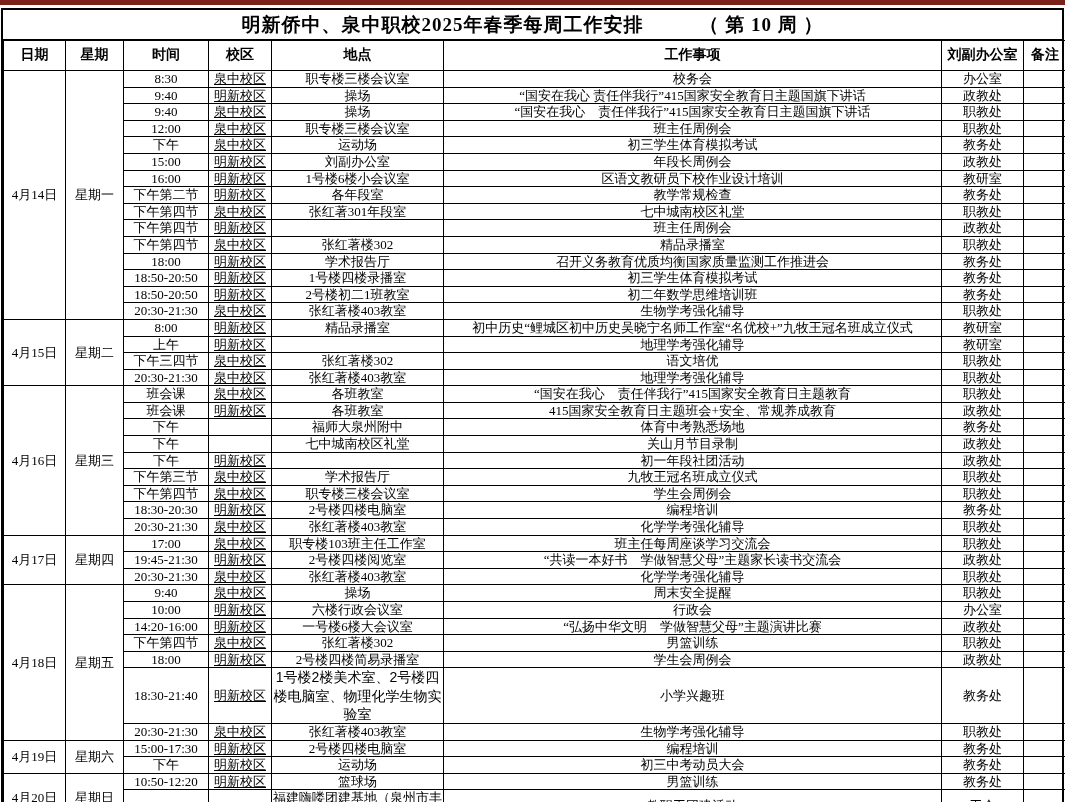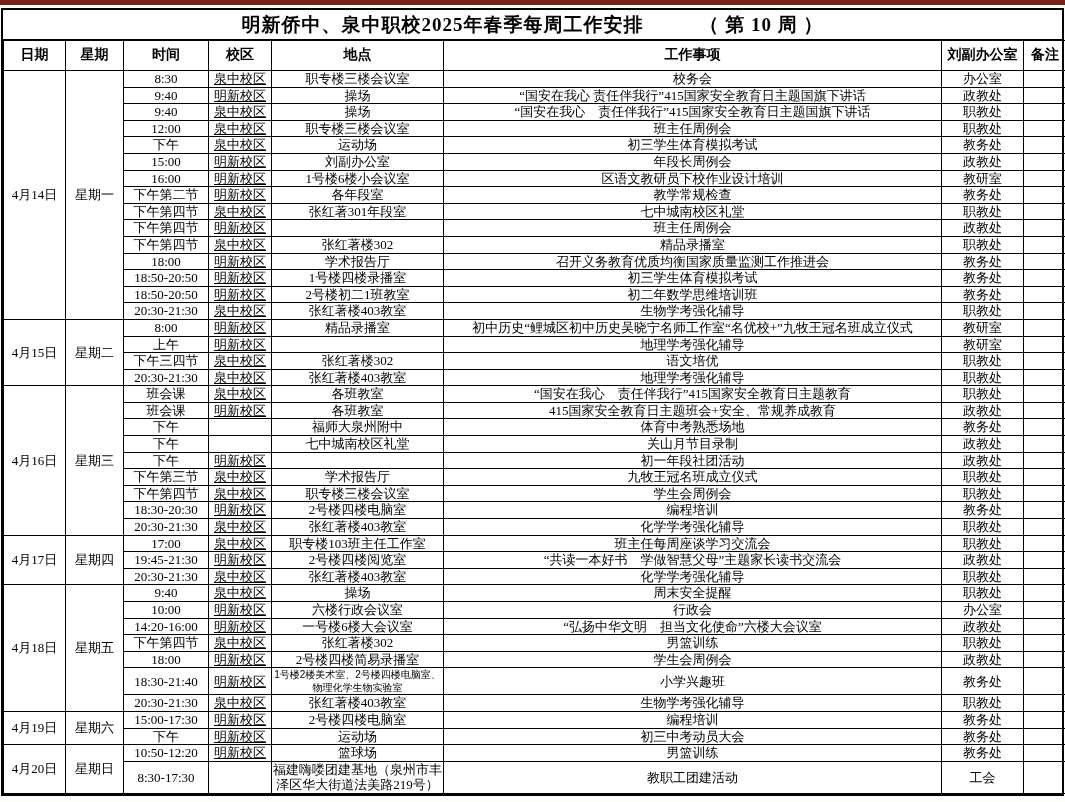--- a/index.html
+++ b/index.html
@@ -29,21 +29,21 @@
   tbody tr { height: 16px; }
   col.c-date { width: 62px; }
   col.c-week { width: 58px; }
   col.c-time { width: 85px; }
   col.c-campus { width: 63px; }
   col.c-loc { width: 172px; }
   col.c-item { width: 498px; }
   col.c-dept { width: 82px; }
   col.c-note { width: 43px; }
   td.campus { text-decoration: underline; }
-  td.small { font-size: 10px; line-height: 1.3; font-family: "Liberation Sans", "DejaVu Sans", sans-serif; }
+  td.small { font-size: 14px; line-height: 1.3; font-family: "Liberation Sans", "DejaVu Sans", sans-serif; }
 </style>
 </head>
 <body>
 
 <div class="top-strip" style="background: rgb(122, 34, 26);"></div>
 
 <div class="sheet">
   <div class="title-row">
     <span>明新侨中、泉中职校2025年春季每周工作安排</span>
     <span>（ 第 10 周  ）</span>
@@ -343,21 +343,21 @@
           <td class="campus">明新校区</td>
           <td>六楼行政会议室</td>
           <td>行政会</td>
           <td>办公室</td>
           <td></td>
         </tr>
         <tr>
           <td>14:20-16:00</td>
           <td class="campus">明新校区</td>
           <td>一号楼6楼大会议室</td>
-          <td>“弘扬中华文明　担当文化使命”六楼大会议室</td>
+          <td>“弘扬中华文明　学做智慧父母”主题演讲比赛</td>
           <td>政教处</td>
           <td></td>
         </tr>
         <tr>
           <td>下午第四节</td>
           <td class="campus">泉中校区</td>
           <td>张红著楼302</td>
           <td>男篮训练</td>
           <td>职教处</td>
           <td></td>

